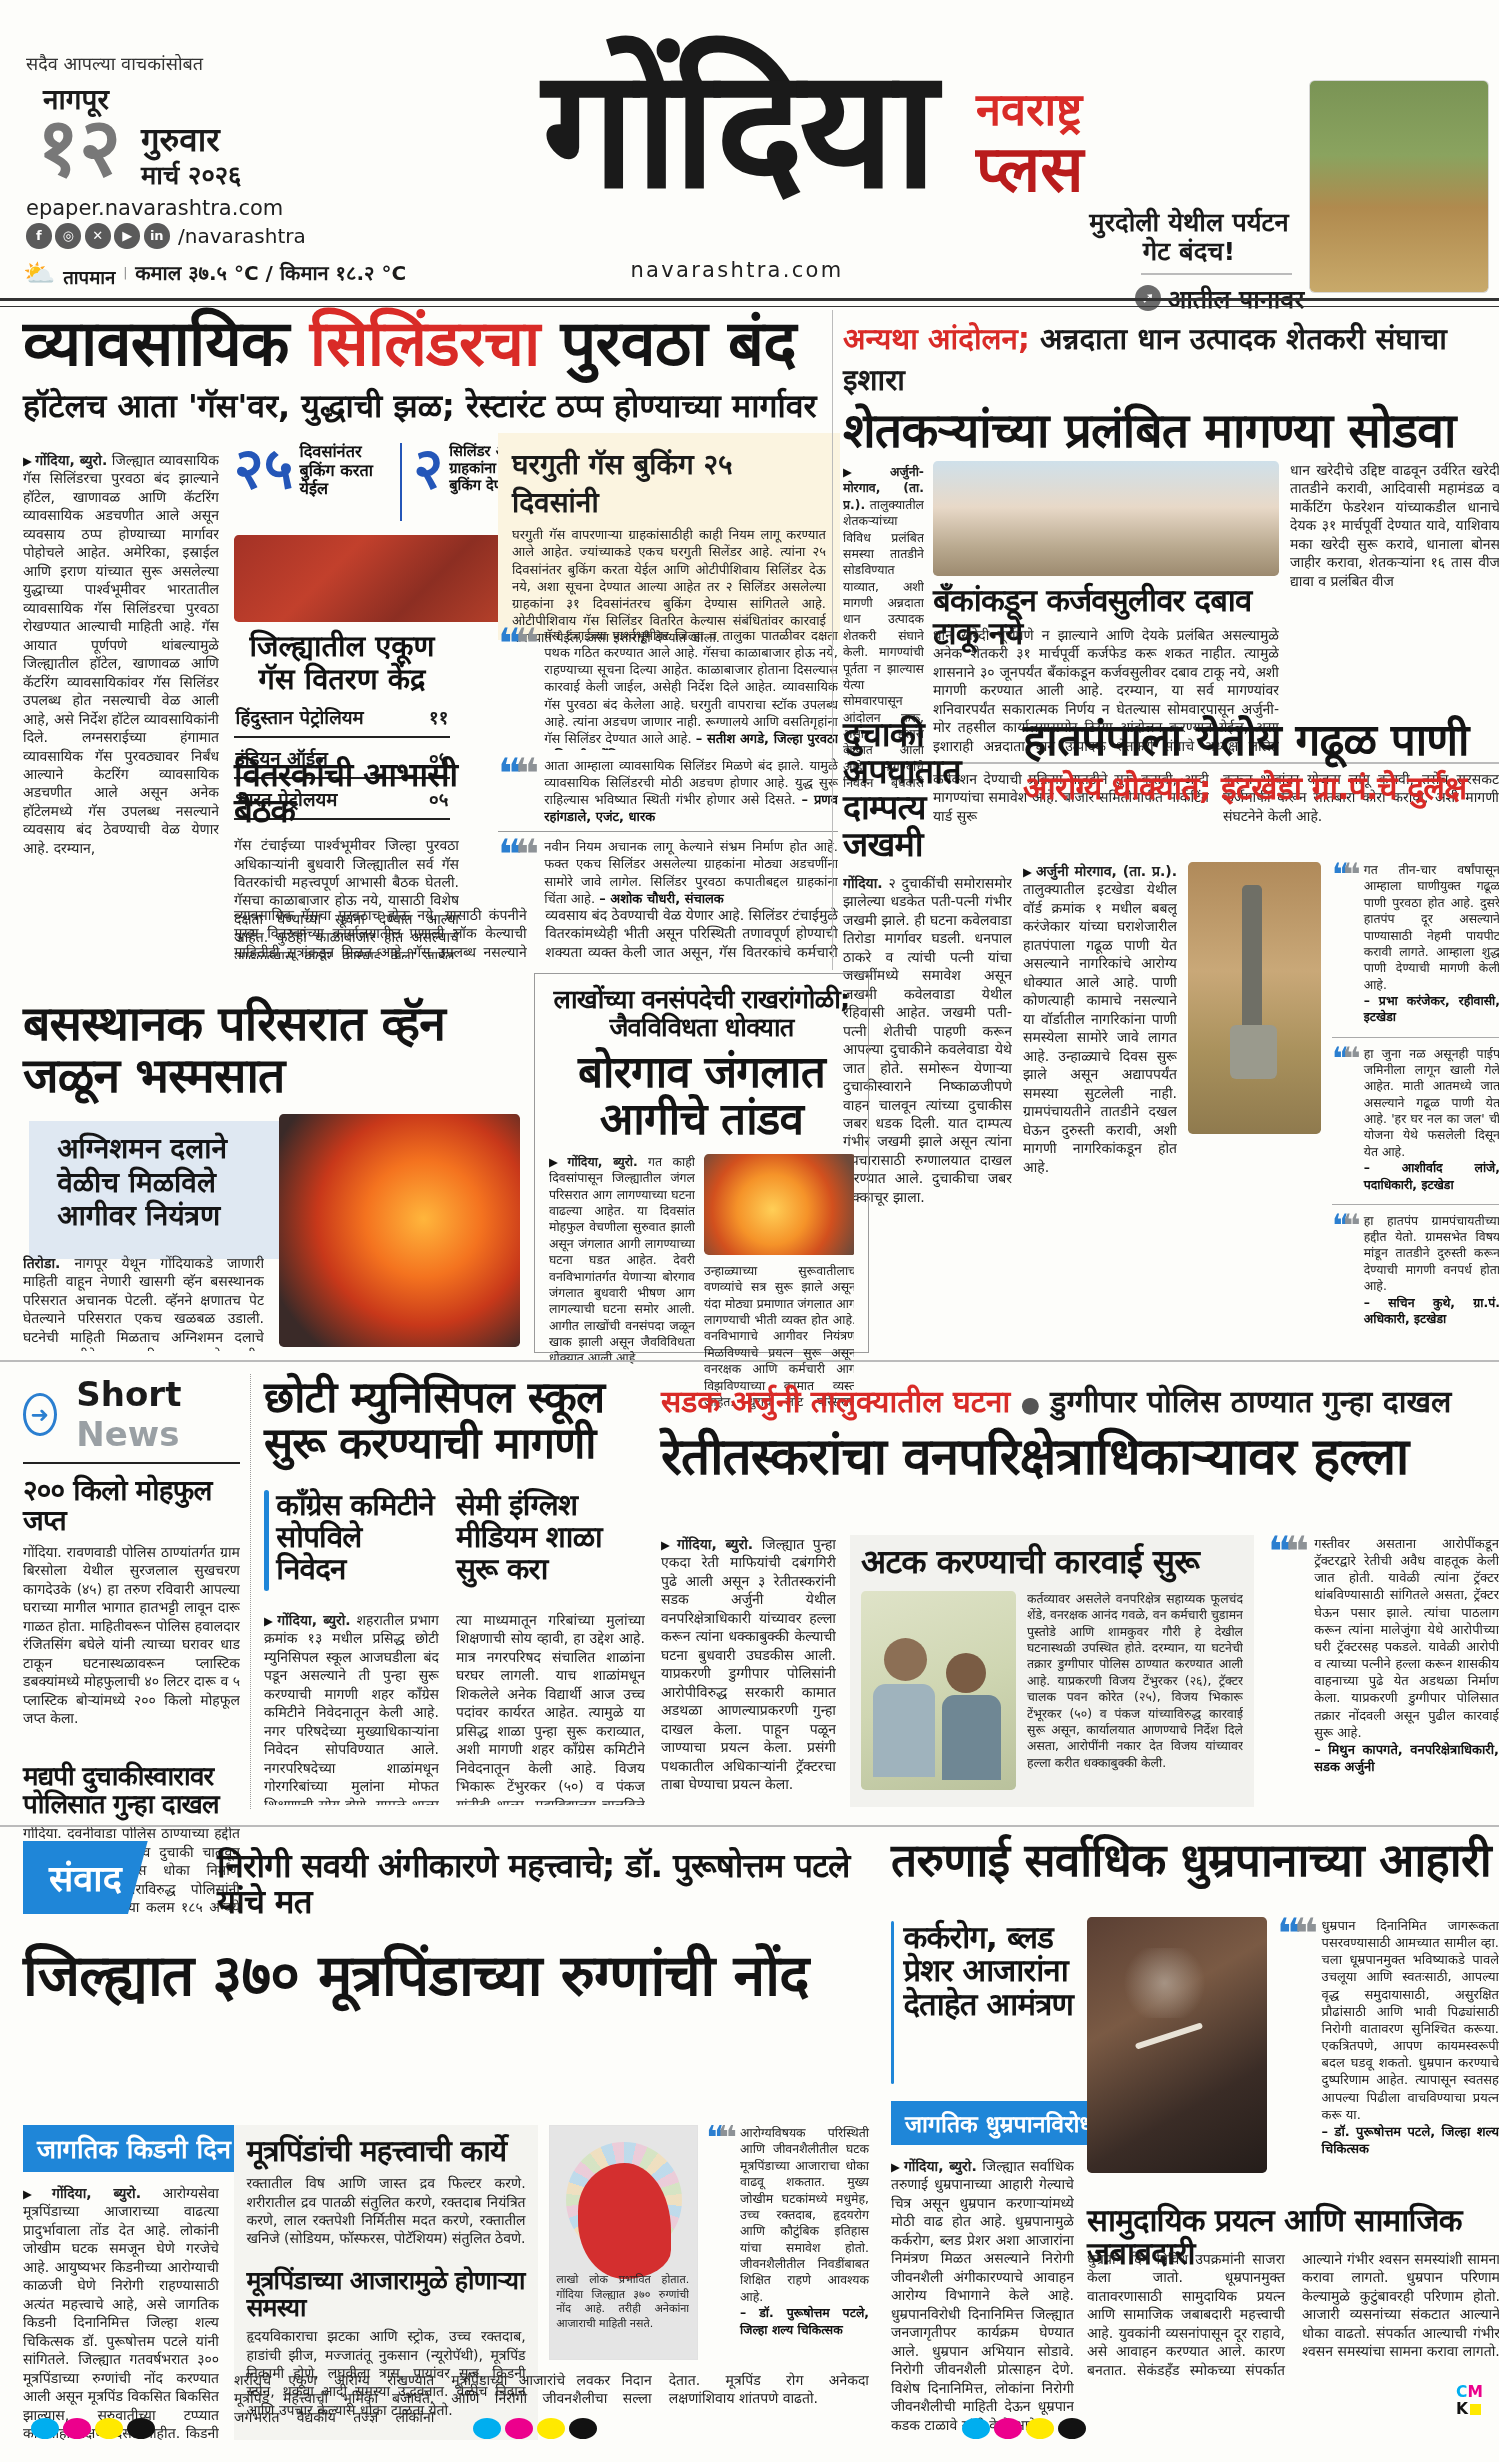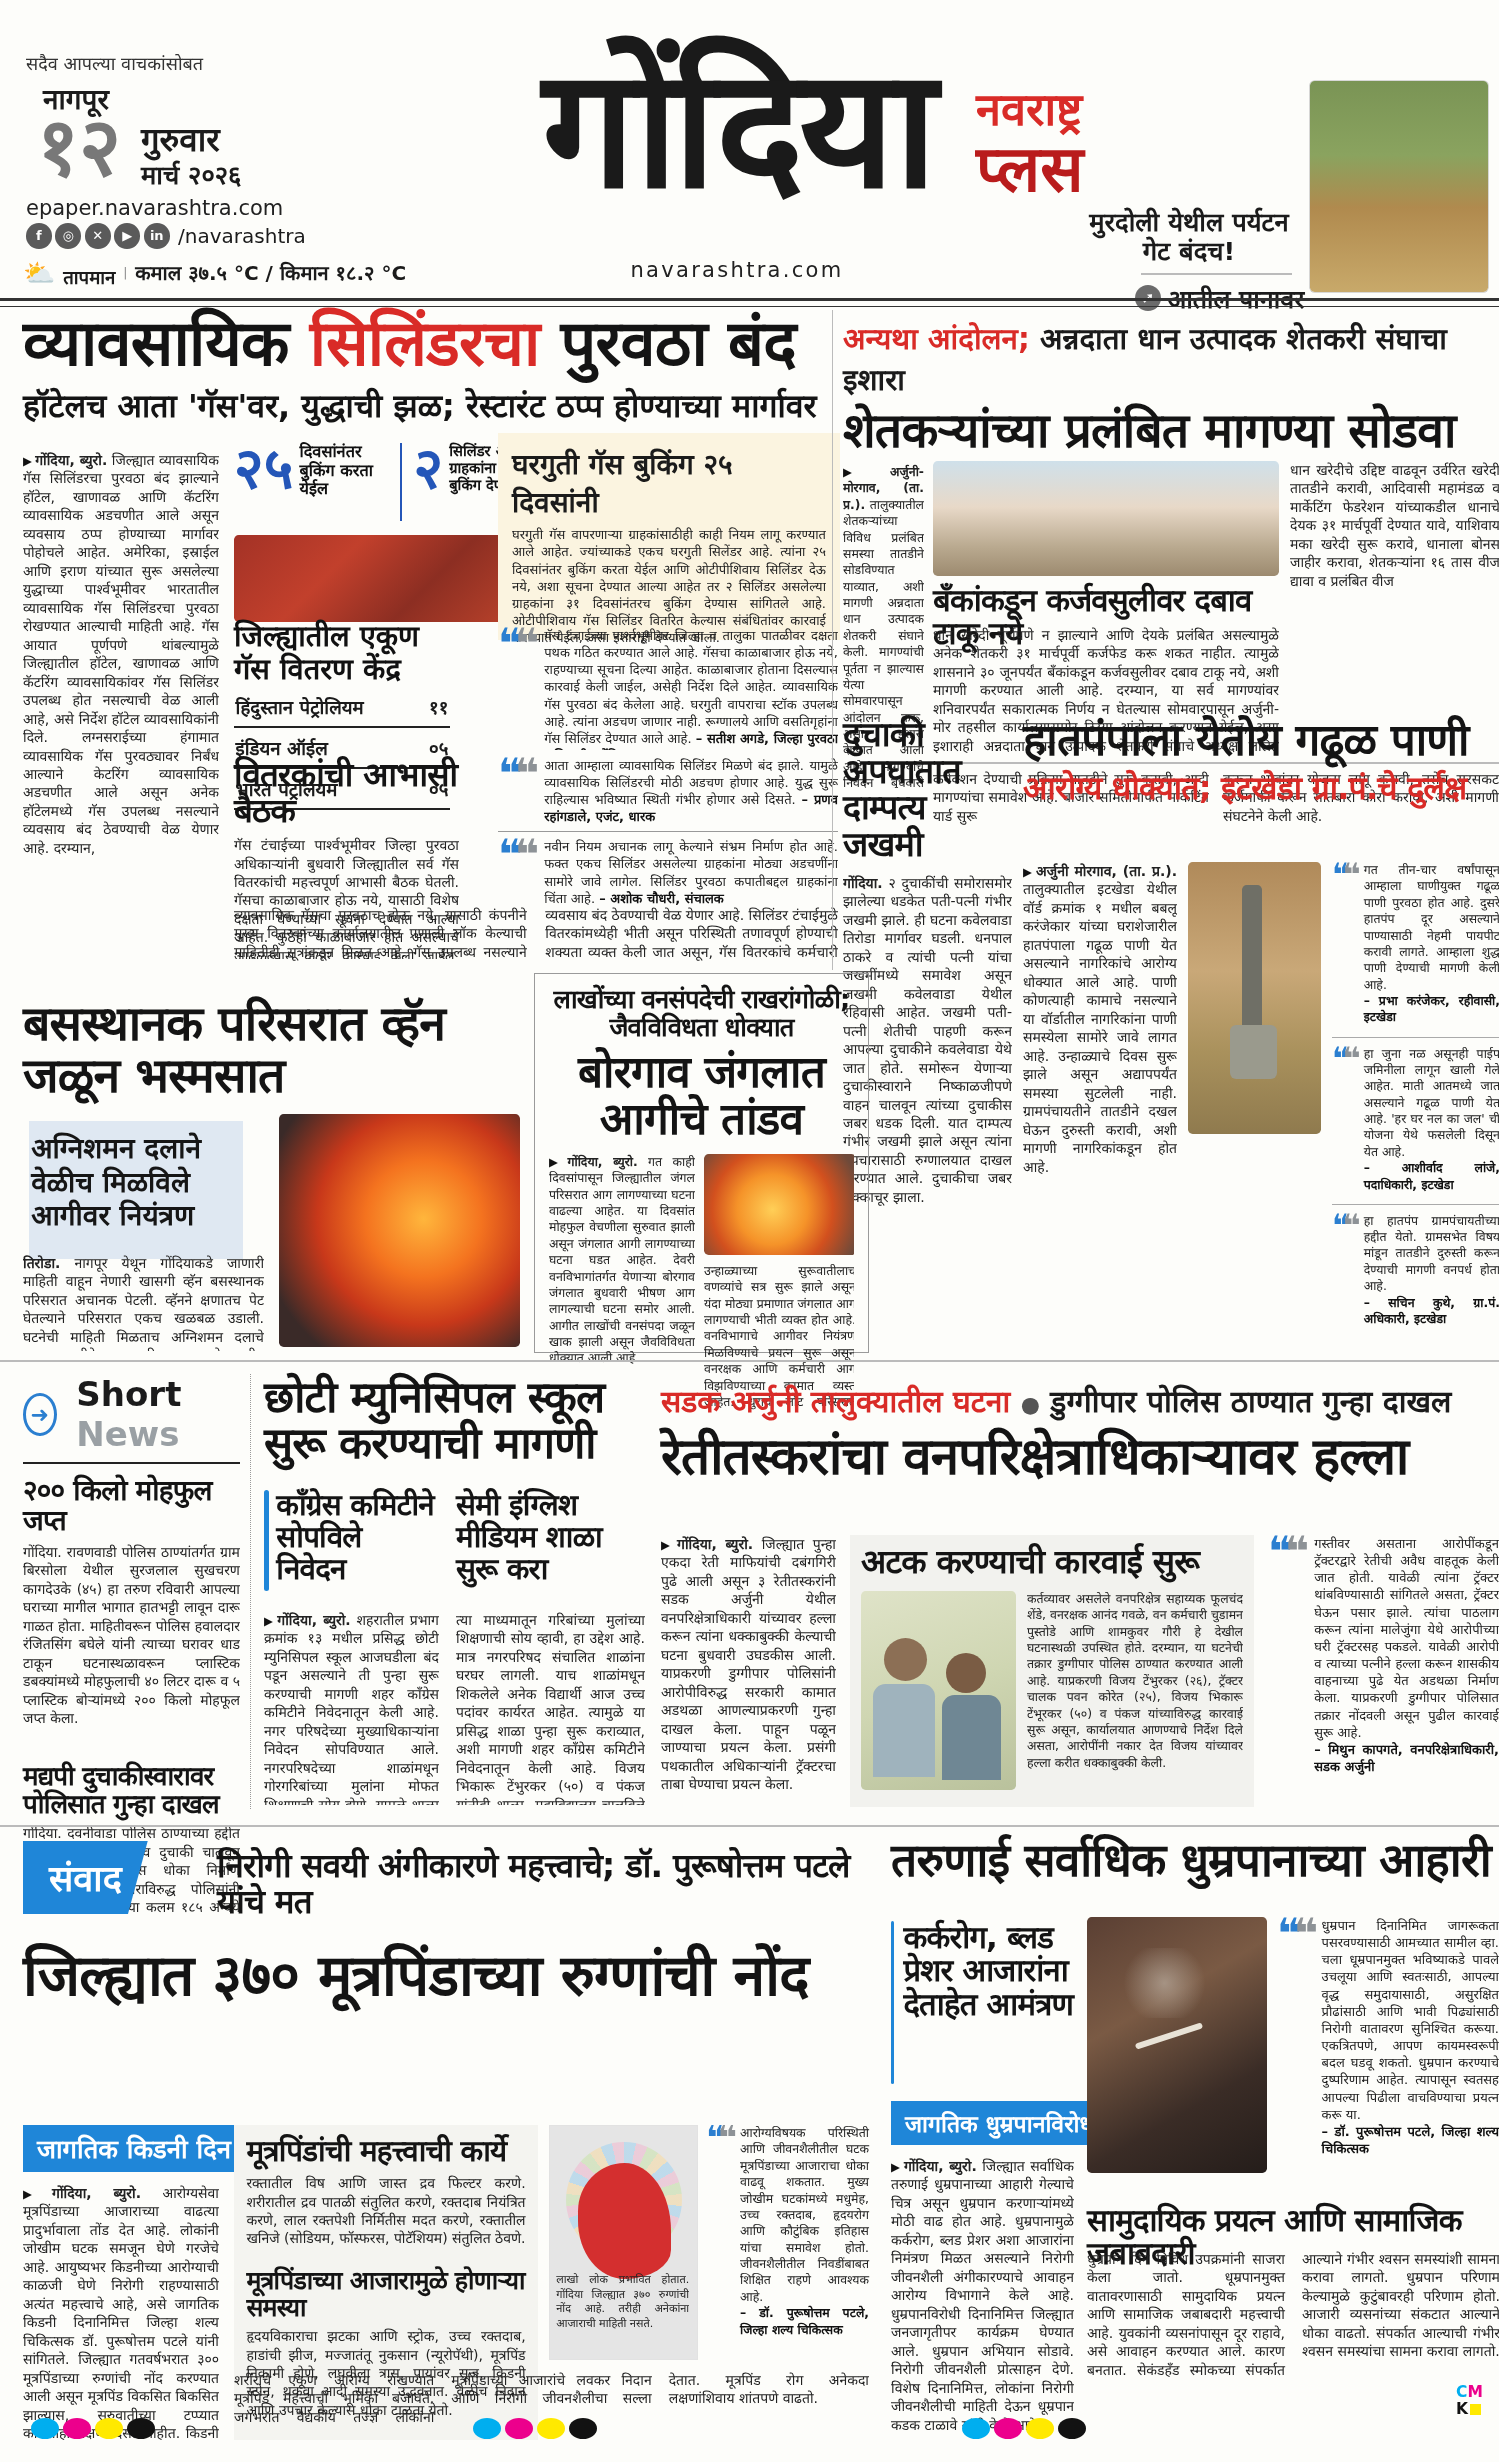--- a/index.html
+++ b/index.html
@@ -14,21 +14,21 @@
   .dotline{border-left:1.6px dotted #999;}
   .qmark{font-size:42px;line-height:.8;font-weight:900;}
   .qmark .q1{color:#2b7fd0;}
   .qmark .q2{color:#8d9296;margin-left:-7.8px;}
   .qattr{font-weight:bold;color:#111;}
   .ph{border-radius:4.7px;}
   .stat-num{font-weight:900;color:#2456b8;font-size:57px;line-height:.9;}
   .stat-lbl{font-weight:bold;font-size:16.3px;line-height:1.15;color:#111;}
   .tbl-title{font-weight:900;font-size:29px;line-height:1.15;color:#111;}
   .tbl-row{display:flex;justify-content:space-between;font-weight:bold;font-size:18.6px;padding:7px 1.6px;border-bottom:2.3px solid #222;}
-  .bluebox{background:#dfe8f2;padding:11px 2px;font-weight:900;font-size:28px;line-height:1.2;color:#161616;}
+  .bluebox{background:#dfe8f2;padding:11px 28px;font-weight:900;font-size:28px;line-height:1.2;color:#161616;}
   .creambox{background:#fbf4e0;padding:11px 14px;}
   .label-blue{background:#1f86d8;color:#fff;font-weight:900;display:inline-block;padding:6.2px 14px;font-size:25.6px;}
   .tag-samvad{background:#1f86d8;color:#fff;font-weight:900;font-size:36px;padding:12.4px 26px;clip-path:polygon(0 0,100% 0,84% 100%,0 100%);}
   .soc{display:inline-flex;width:25.6px;height:25.6px;border-radius:50%;background:#5a5a5a;color:#fff;align-items:center;justify-content:center;font-size:13px;font-weight:bold;margin-right:3.9px;}
   .kidney{position:absolute;width:93px;height:116px;background:#d42f2f;border-radius:60% 60% 60% 60%/50% 70% 30% 60%;}
   .dotgrp span{display:inline-block;width:28px;height:21px;border-radius:50%;margin-right:3.9px;}
   .c-c{background:#00aeef;} .c-m{background:#ec008c;} .c-y{background:#ffe900;} .c-k{background:#121212;}
 </style>
 </head>
 <body>
@@ -98,21 +98,21 @@
       </div>
     </div>
 
     <div class="b ph" style="left:211px;top:225px;width:357px;height:87px;background:linear-gradient(135deg,#a33226 0%,#c2402c 30%,#8c2e22 55%,#b5402a 80%,#6e2a20 100%);"></div>
 
     <div class="b creambox" style="left:475px;top:123px;width:314px;height:185px;">
       <div style="font-weight:900;font-size:28px;margin-bottom:6.2px;">घरगुती गॅस बुकिंग २५ दिवसांनी</div>
       <div class="body-sm" style="font-size:13px;height:124px;overflow:hidden;">घरगुती गॅस वापरणाऱ्या ग्राहकांसाठीही काही नियम लागू करण्यात आले आहेत. ज्यांच्याकडे एकच घरगुती सिलेंडर आहे. त्यांना २५ दिवसांनंतर बुकिंग करता येईल आणि ओटीपीशिवाय सिलिंडर देऊ नये, अशा सूचना देण्यात आल्या आहेत तर २ सिलिंडर असलेल्या ग्राहकांना ३१ दिवसांनंतरच बुकिंग देण्यास सांगितले आहे. ओटीपीशिवाय गॅस सिलिंडर वितरित केल्यास संबंधितांवर कारवाई करण्यात येईल, असा इशाराही देण्यात आला.</div>
     </div>
 
-    <div class="b" style="left:211px;top:310px;width:216px;">
+    <div class="b" style="left:211px;top:320px;width:216px;text-align:center;">
       <div class="tbl-title">जिल्ह्यातील एकूण गॅस वितरण केंद्र</div>
       <div class="tbl-row">
           <span>हिंदुस्तान पेट्रोलियम</span>
           <span>११</span>
         </div>
       <div class="tbl-row">
           <span>इंडियन ऑईल</span>
           <span>०५</span>
         </div>
       <div class="tbl-row">

